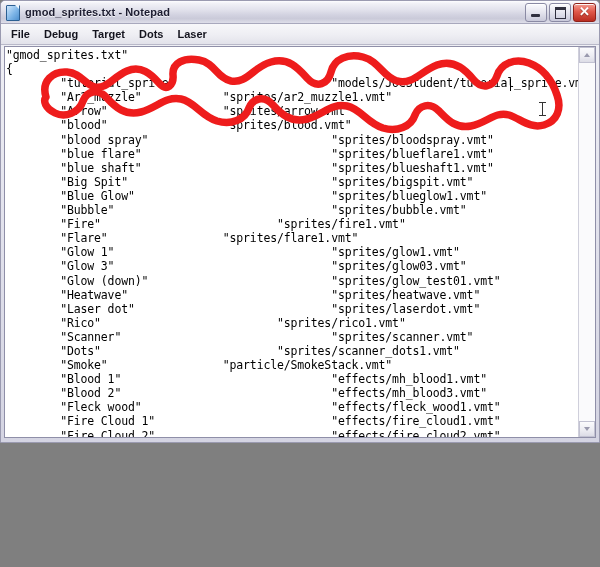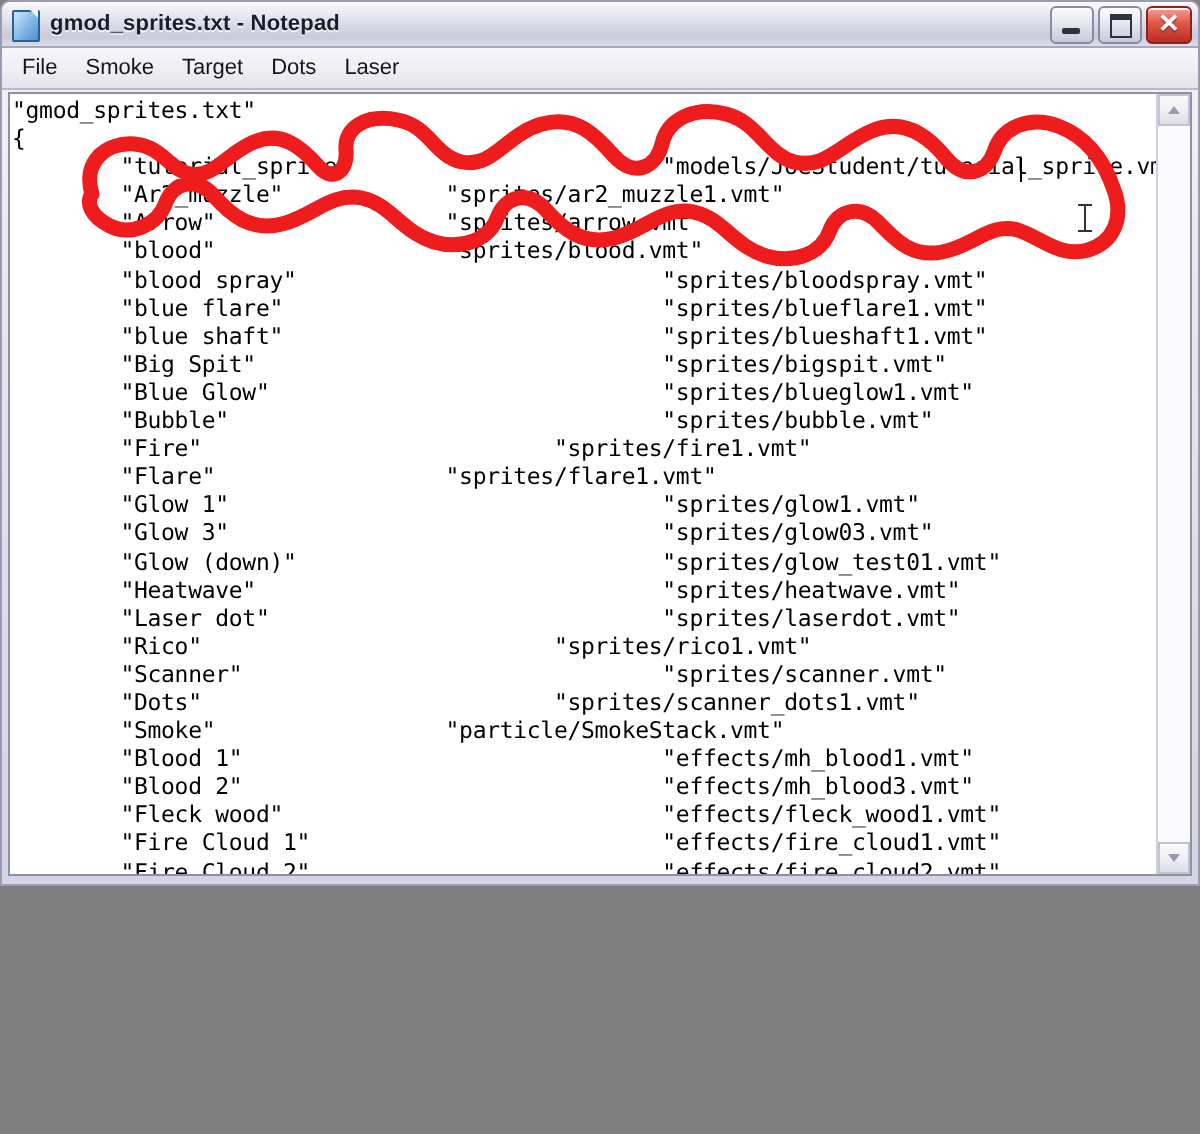--- a/index.html
+++ b/index.html
@@ -125,20 +125,21 @@
     align-items: center;
     padding-left: 3px;
     border-bottom: 1px solid #b9b9c9;
   }
   .menu-item {
     font-size: 11px;
     color: #14141e;
     padding: 2px 7px;
     cursor: default;
     white-space: nowrap;
+    font-weight: bold;
   }
 
   
   #client {
     position: absolute;
     left: 3px;
     top: 45px;
     right: 3px;
     bottom: 4px;
     border: 1px solid #8f8fa8;
@@ -269,21 +270,21 @@
         <div class="max-box"></div>
       </div>
       <div class="winbtn close">
         <div class="x">✕</div>
       </div>
     </div>
   </div>
 
   <div id="menubar">
     <div class="menu-item">File</div>
-    <div class="menu-item">Smoke</div>
+    <div class="menu-item">Debug</div>
     <div class="menu-item">Target</div>
     <div class="menu-item">Dots</div>
     <div class="menu-item">Laser</div>
   </div>
 
   <div id="client">
 
     <div id="textarea">
       <pre id="codetext">"gmod_sprites.txt"
 {

